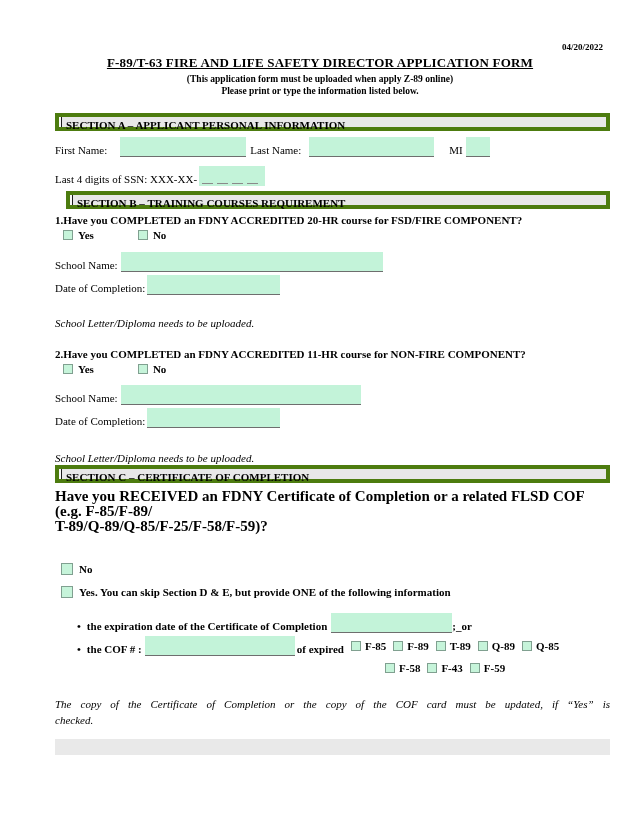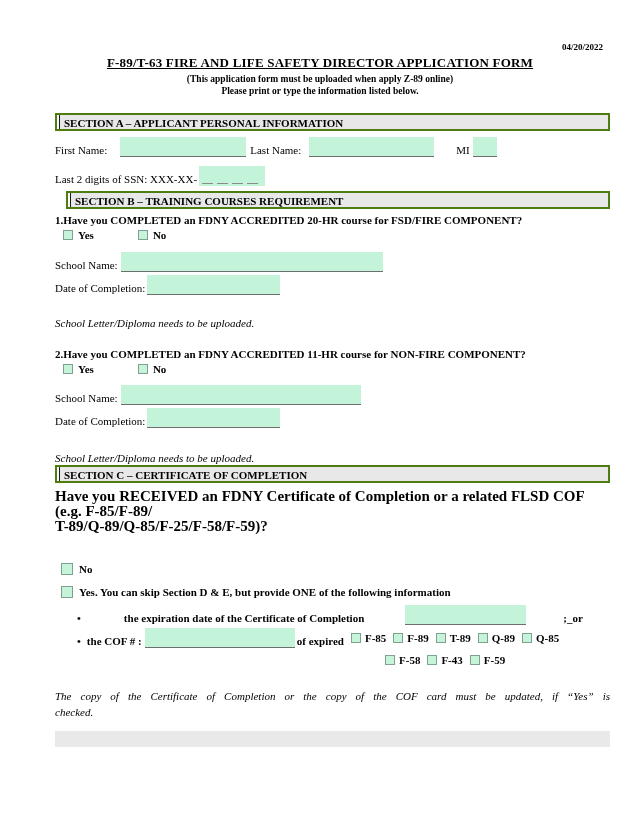--- a/index.html
+++ b/index.html
@@ -11,38 +11,38 @@
   }
   header { padding-top:42px; }
   .date-line { font-size:9px; font-weight:bold; text-align:right; padding-right:37px; line-height:10px; }
   .form-title { margin-top:3px; text-align:center; font-size:13px; font-weight:bold; line-height:16px; text-decoration:underline; letter-spacing:.2px; }
   .sub { text-align:center; font-size:9.5px; font-weight:bold; line-height:12px; }
   .sub.first { margin-top:2px; }
 
   .content { margin:0 30px 0 55px; }
 
   .section-bar {
-    height:18px; background:#e8e8e8; border:2px solid #4d7c0f;
+    height:18px; background:#e8e8e8; border:4px solid #4d7c0f;
     box-shadow: inset 2px 0 0 #fafafa, inset 3px 0 0 #1b1b1b;
     font-size:11px; font-weight:bold; line-height:16px; padding-left:7px;
   }
   .bar-a { margin-top:16px; }
   .bar-b { margin-top:5px;margin-left:11px; }
   .bar-c { }
 
   .field-row { display:flex; align-items:flex-end; font-size:11px;text-align:center; }
   .field-row .lbl { line-height:14px; white-space:nowrap; }
   .gfield { background:#c3f3d9; height:20px; border-bottom:1px solid #6e6e6e; }
 
   .row-names { margin-top:5px; height:21px; }
   .f-first { width:126px; margin-left:13px; }
   .f-last  { width:125px; margin-left:8px; }
   .f-mi    { width:24px;  margin-left:3px; }
   .lbl-last { margin-left:4px; }
-  .lbl-mi   { margin-left:22px; }
+  .lbl-mi   { margin-left:15px; }
 
   .row-ssn { margin-top:8px; height:21px; }
   .f-ssn { width:66px; margin-left:2px; border-bottom:none; display:flex; align-items:flex-end; gap:4px; padding:0 3px 2px 3px; }
   .comb { width:11px; height:1px; border-bottom:1px solid #8a8a8a; }
 
   .question { margin-top:4px; font-size:11px; font-weight:bold; line-height:14px; }
   .question.q2 { margin-top:17px; }
 
   .check-row { margin-top:1px; margin-left:8px; height:14px; display:flex; align-items:center; font-size:11px; font-weight:bold; }
   .check-row .cb { margin-right:5px; }
@@ -66,21 +66,21 @@
   .c-question { margin-top:6px; font-size:15px; font-weight:bold; line-height:15px; }
 
   .check-row-c { margin-left:6px; display:flex; align-items:center; font-size:11px; font-weight:bold; height:15px; }
   .check-row-c .cb-lg { margin-right:6px; }
   .crc-no  { margin-top:27px; }
   .crc-yes { margin-top:8px; }
 
   .bullet-row { margin-left:22px; display:flex; align-items:flex-end; font-size:11px; font-weight:bold; height:21px; }
   .bullet-row::before { content:"•"; margin-right:6px; line-height:14px; }
   .bullet-row .lbl { line-height:14px; white-space:nowrap; }
-  .b1 { margin-top:5px;gap:37px; }
+  .b1 { margin-top:13px; }
   .b2 { margin-top:2px; }
   .f-exp { width:121px; margin-left:4px; }
   .f-cof { width:150px; margin-left:3px; }
   .suffix { line-height:14px; }
   .mid { margin-left:2px; line-height:14px; }
 
   .opts { display:flex; align-items:center; }
   .opt { display:flex; align-items:center; margin-left:7px; font-size:11px; font-weight:bold; }
   .opt .cb { margin-right:4px; }
   .opts-inline { align-self:center; height:14px; }
@@ -111,21 +111,21 @@
     <div class="field-row row-names">
       <span class="lbl">First Name:</span>
       <span class="gfield f-first"></span>
       <span class="lbl lbl-last">Last Name:</span>
       <span class="gfield f-last"></span>
       <span class="lbl lbl-mi">MI</span>
       <span class="gfield f-mi"></span>
     </div>
 
     <div class="field-row row-ssn">
-      <span class="lbl">Last 2 digits of SSN: XXX-XX-</span>
+      <span class="lbl">Last 4 digits of SSN: XXX-XX-</span>
       <span class="gfield f-ssn">
         <span class="comb"></span>
         <span class="comb"></span>
         <span class="comb"></span>
         <span class="comb"></span>
       </span>
     </div>
 
     <div class="section-bar bar-b">SECTION B – TRAINING COURSES REQUIREMENT</div>
 

